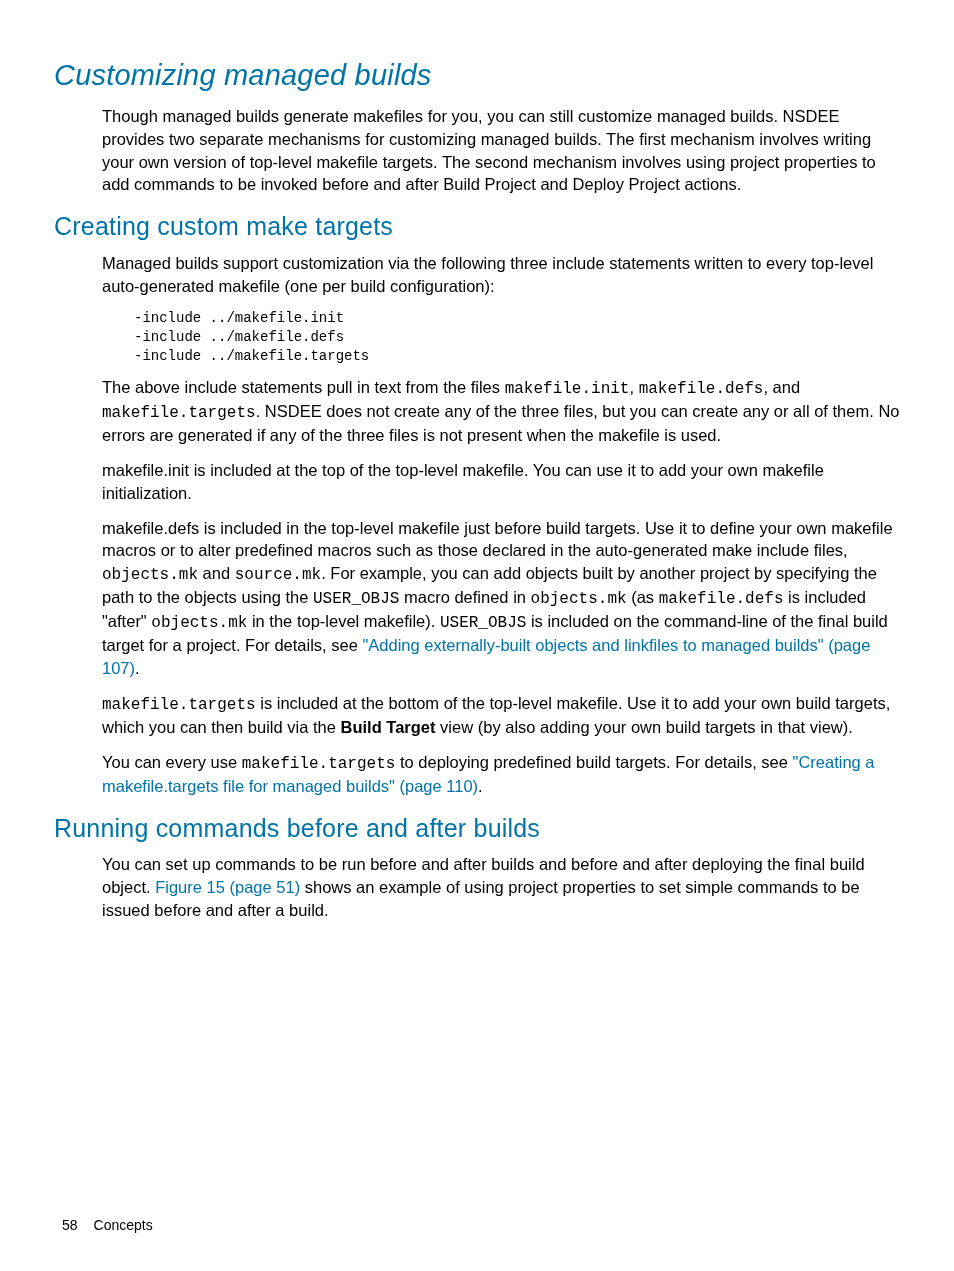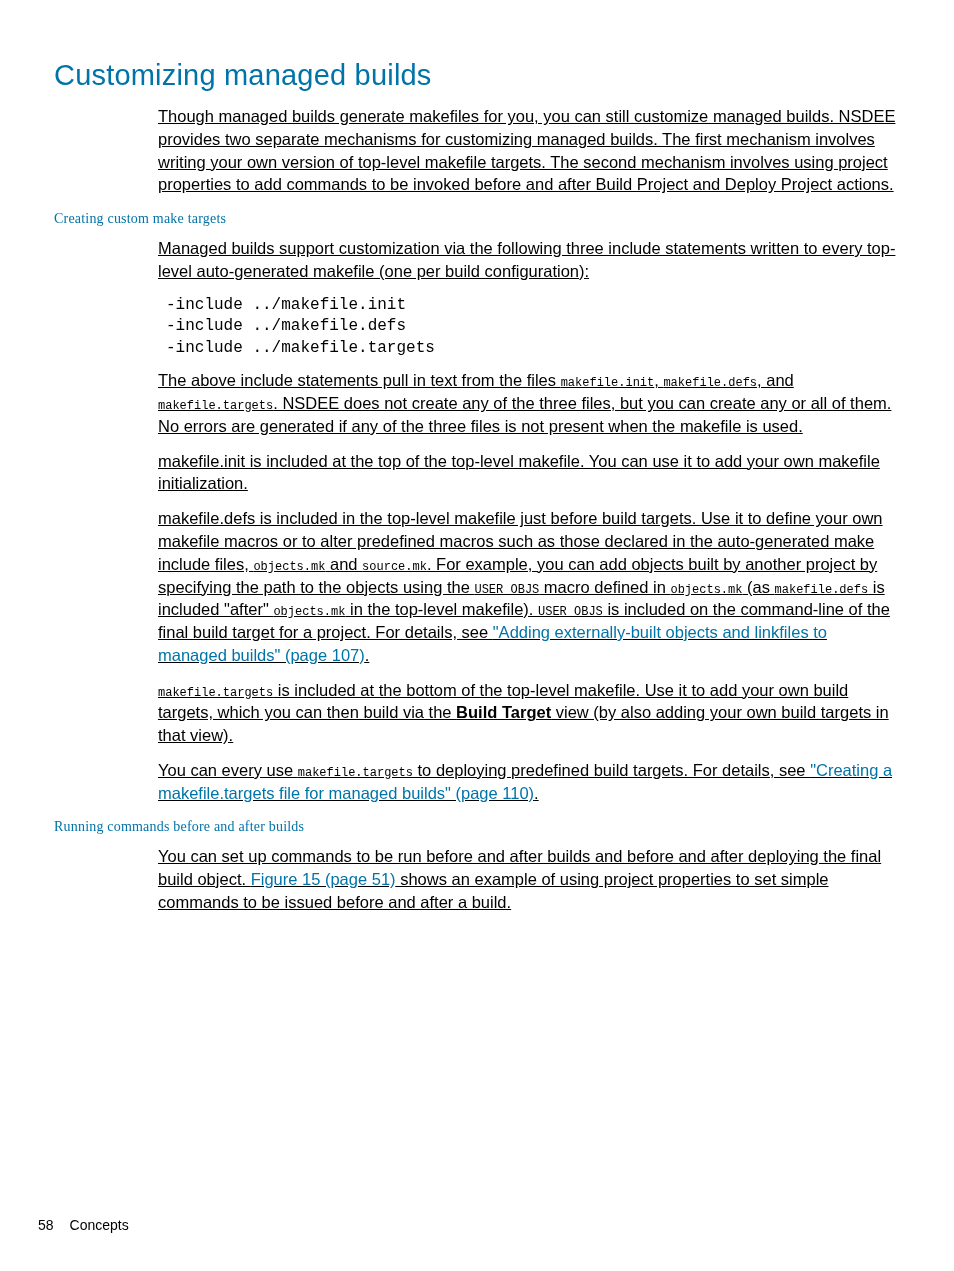--- a/index.html
+++ b/index.html
@@ -18,59 +18,59 @@
       position: relative;
       padding: 56px 54px 0 54px;
     }
     h1 {
       font-family: Arial, Helvetica, sans-serif;
       font-weight: 300;
       font-size: 29px;
       color: #0073a8;
       margin-bottom: 10px;
       letter-spacing: 0.2px;
+      font-style: italic;
     }
     h2 {
-      font-family: Liberation Serif, serif;
+      font-family: Liberation Sans, sans-serif;
       font-weight: 300;
-      font-size: 14px;
+      font-size: 25px;
       color: #0073a8;
       margin-top: 14px;
       margin-bottom: 8px;
       letter-spacing: 0.2px;
     }
     p {
-      margin-left: 104px;
+      margin-left: 48px;
       margin-bottom: 12px;
       line-height: 1.38;
-      text-decoration: underline;
     }
     .code-inline {
       font-family: "Courier New", Courier, monospace;
-      font-size: 12px;
+      font-size: 16px;
     }
     pre {
       font-family: "Courier New", Courier, monospace;
-      font-size: 16px;
-      margin-left: 112px;
+      font-size: 14px;
+      margin-left: 80px;
       margin-bottom: 10px;
       line-height: 1.35;
       white-space: pre;
     }
     a.link {
       color: #0073a8;
       text-decoration: none;
     }
     .bold {
       font-weight: bold;
     }
     .footer {
       position: absolute;
       bottom: 36px;
-      left: 38px;
+      left: 62px;
       font-size: 14px;
     }
     .footer .pagenum {
       margin-right: 16px;
     }
   </style>
 </head>
 <body>
 
 <h1>Customizing managed builds</h1>

